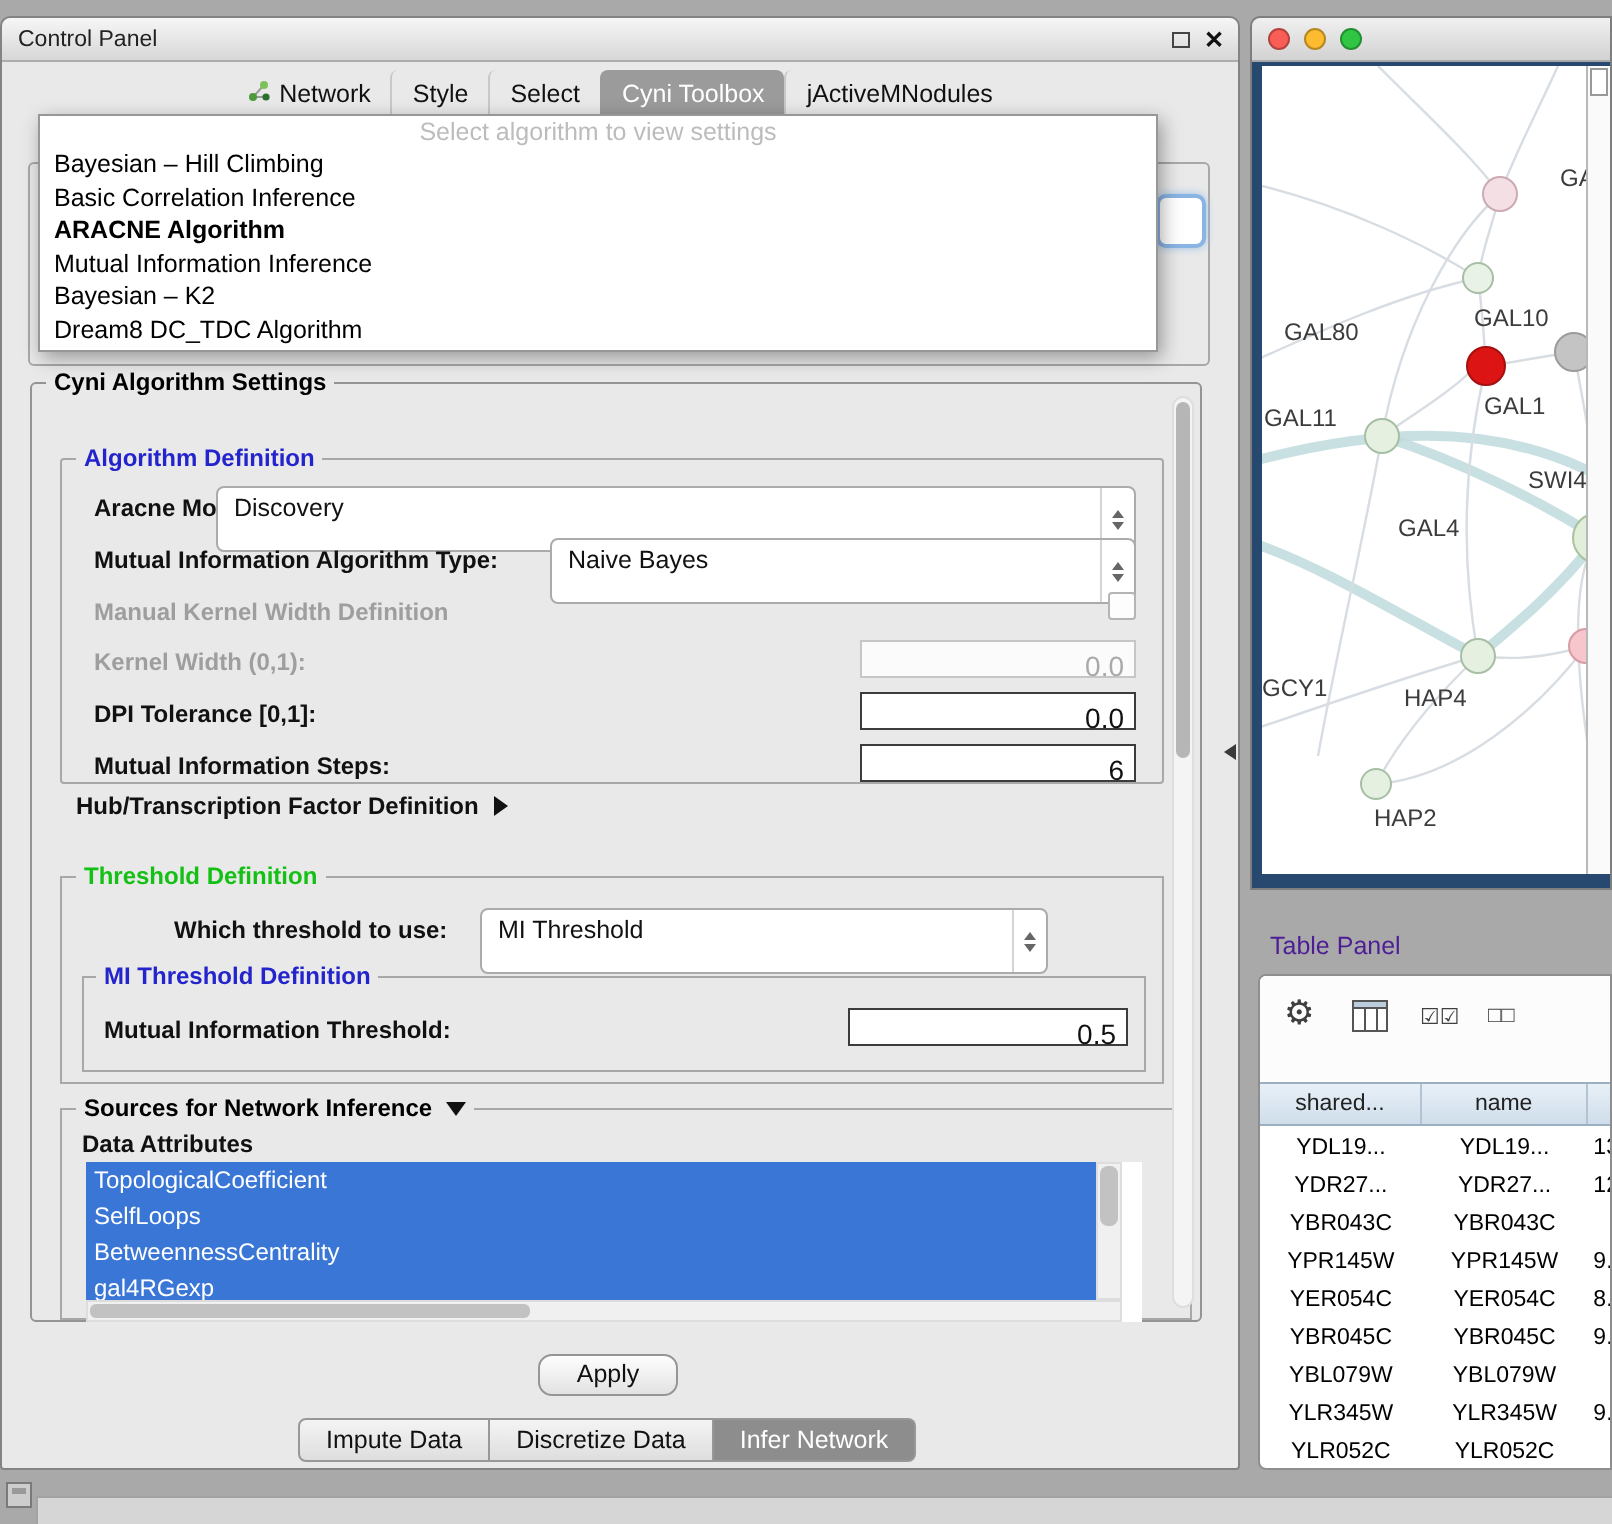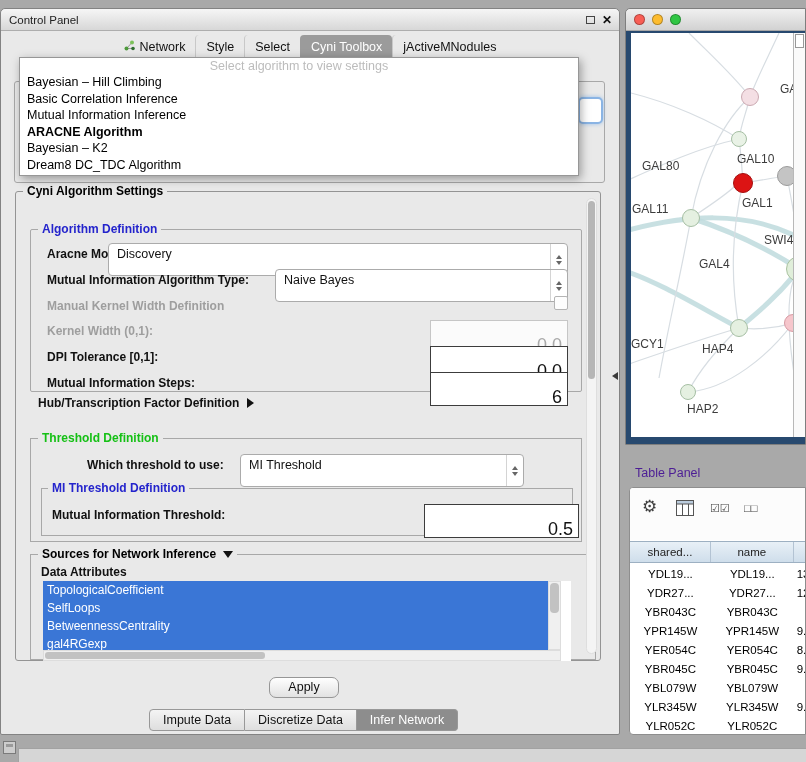--- a/index.html
+++ b/index.html
@@ -38,41 +38,41 @@
 
   #alg-group{position:absolute;left:14px;top:37px;width:552px;height:163px;border:1px solid #a8a8a8;border-radius:2px}
   #alg-title{left:7px;color:#2424cc}
   .flabel{position:absolute;font-weight:bold;font-size:12px;white-space:nowrap}
   .flabel.dis{color:#9e9e9e}
   .combo{position:absolute;height:33px;background:#fff;border:1px solid #ababab;border-radius:4px;font-size:12.5px}
   .combo .val{display:block;line-height:20px;padding-left:8px;white-space:nowrap}
   .combo .stepper{position:absolute;right:0;top:0;bottom:0;width:17px;border-left:1px solid #d4d4d4;display:flex;flex-direction:column;align-items:center;justify-content:center;gap:2px}
   .tri-up{width:0;height:0;border-left:3.5px solid transparent;border-right:3.5px solid transparent;border-bottom:4px solid #666}
   .tri-down{width:0;height:0;border-left:3.5px solid transparent;border-right:3.5px solid transparent;border-top:4px solid #666}
-  .tfield{position:absolute;height:19px;background:#fff;border:1px solid #3c3c3c;font-size:18px;line-height:17px;text-align:right;padding:16px 5px}
+  .tfield{position:absolute;height:19px;background:#fff;border:1px solid #3c3c3c;font-size:14px;line-height:17px;text-align:right;padding:4px 5px}
   .tfield.dis{border-color:#c6c6c6;color:#a9a9a9;background:#fbfbfb}
   .checkbox{position:absolute;width:14px;height:14px;background:#fdfdfd;border:1px solid #b4b4b4;border-radius:2px}
 
   #lbl-aracne{left:16px;top:17px}   #cmb-aracne{left:77px;top:13px;width:460px}
   #lbl-mitype{left:16px;top:43px}   #cmb-mitype{left:244px;top:39px;width:293px}
   #lbl-manual{left:16px;top:69px}   #chk-manual{left:523px;top:66px}
   #lbl-kernel{left:16px;top:94px}   #fld-kernel{left:399px;top:90px;width:138px}
   #lbl-dpi{left:16px;top:120px}     #fld-dpi{left:399px;top:116px;width:138px}
   #lbl-misteps{left:16px;top:146px} #fld-misteps{left:399px;top:142px;width:138px}
 
   #hub-label{position:absolute;left:22px;top:204px;font-weight:bold;font-size:12px;display:flex;align-items:center;gap:8px}
   .tri-right{width:0;height:0;border-top:5px solid transparent;border-bottom:5px solid transparent;border-left:7px solid #111}
   .tri-dn{width:0;height:0;border-left:5px solid transparent;border-right:5px solid transparent;border-top:7px solid #111;display:inline-block;margin-left:7px}
 
   #thr-group{position:absolute;left:14px;top:246px;width:552px;height:104px;border:1px solid #a8a8a8}
   #thr-title{left:7px;color:#15c015}
   #lbl-which{left:56px;top:19px}  #cmb-which{left:209px;top:15px;width:284px}
   #mi-group{position:absolute;left:10px;top:49px;width:532px;height:48px;border:1px solid #a8a8a8}
   #mi-title{left:6px;color:#2424cc}
-  #lbl-mithr{left:10px;top:19px}  #fld-mithr{left:382px;top:15px;width:155px}
+  #lbl-mithr{left:10px;top:19px}  #fld-mithr{left:382px;top:15px;width:140px}
 
   #src-group{position:absolute;left:14px;top:362px;width:566px;height:106px;border:1px solid #a8a8a8}
   #src-title{left:7px;color:#000;display:flex;align-items:center}
   #lbl-dataattr{left:10px;top:10px}
   #attr-wrap{position:absolute;left:12px;top:26px;width:528px;height:80px;background:#fff}
   #attr-list{position:absolute;left:0;top:0;width:505px}
   .attr-item{height:18px;line-height:18px;background:#3a76d6;color:#fff;font-size:12px;padding-left:4px;white-space:nowrap}
   #attr-vscroll{position:absolute;left:505px;top:0;width:13px;height:69px;background:#f0f0f0;border:1px solid #ddd}
   #attr-vthumb{position:absolute;left:1px;top:1px;width:9px;height:30px;background:#c2c2c2;border-radius:4px}
   #attr-hscroll{position:absolute;left:0;top:69px;width:518px;height:11px;background:#f0f0f0;border:1px solid #ddd}
@@ -157,22 +157,22 @@
         </div>
       </div>
 
     <div id="frag-group"></div>
     <div id="frag-combo"></div>
 
     <div id="algo-popup">
         <div class="pop-placeholder">Select algorithm to view settings</div>
         <div class="pop-item">Bayesian – Hill Climbing</div>
         <div class="pop-item">Basic Correlation Inference</div>
+        <div class="pop-item sel">ARACNE Algorithm</div>
         <div class="pop-item">Mutual Information Inference</div>
-        <div class="pop-item sel">ARACNE Algorithm</div>
         <div class="pop-item">Bayesian – K2</div>
         <div class="pop-item">Dream8 DC_TDC Algorithm</div>
       </div>
 
     <div id="settings-group">
       <span class="gtitle" id="settings-title">Cyni Algorithm Settings</span>
 
       <div id="alg-group">
         <span class="gtitle" id="alg-title">Algorithm Definition</span>
 

